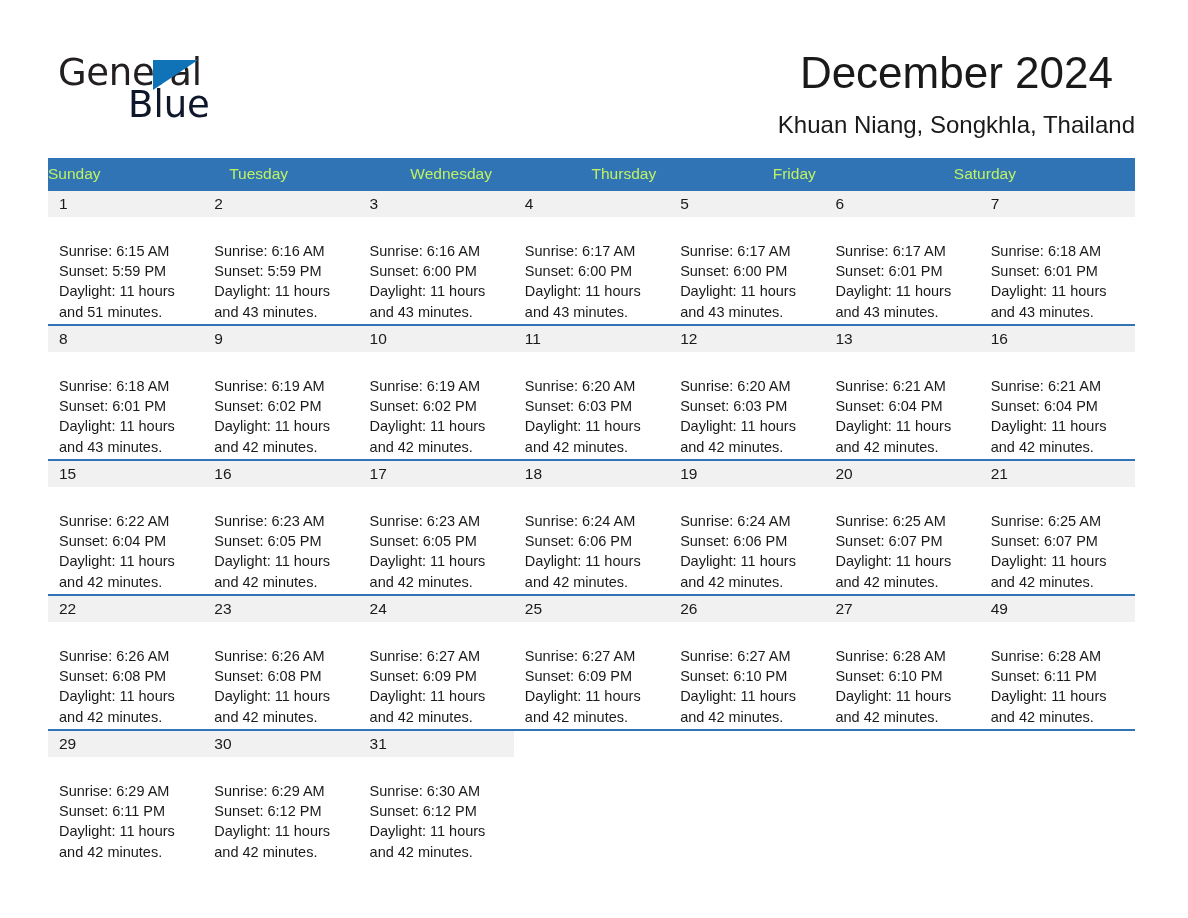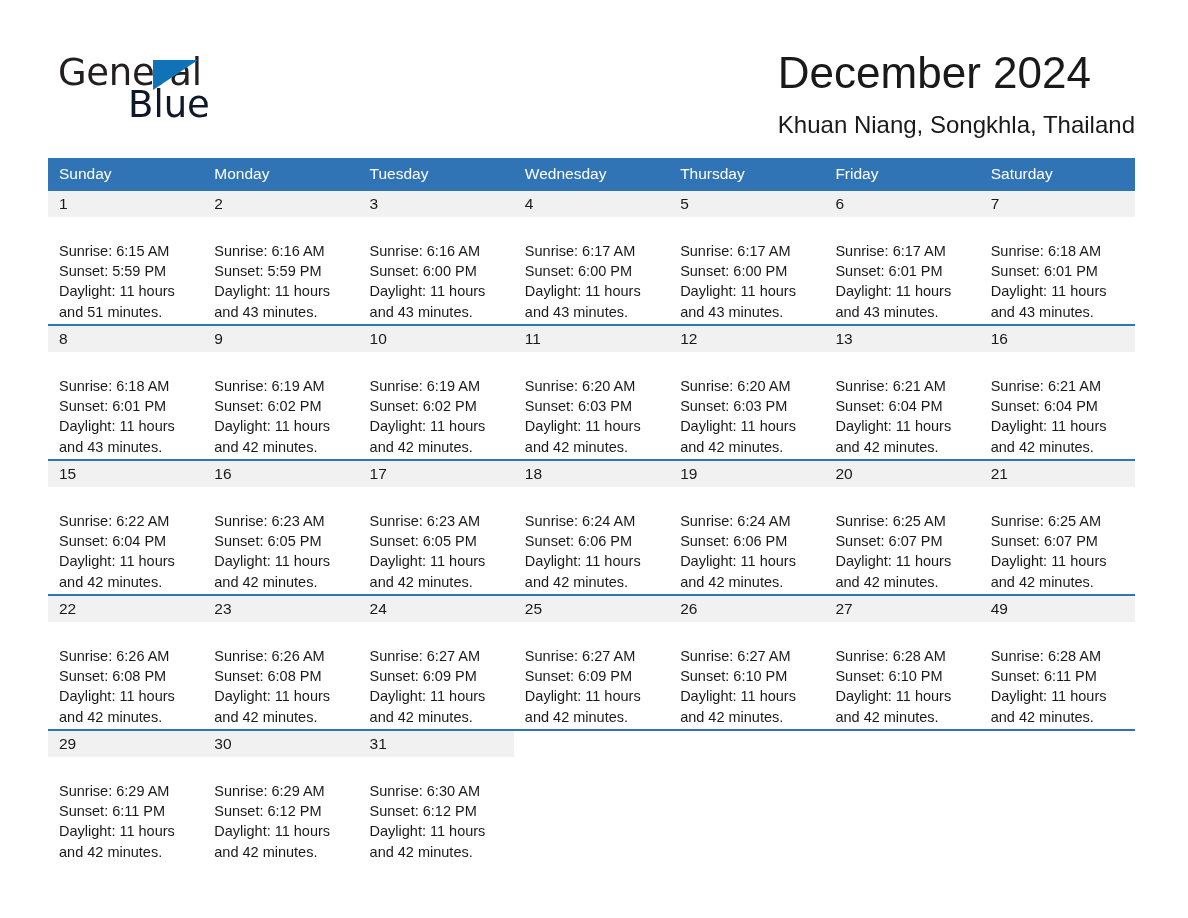--- a/index.html
+++ b/index.html
@@ -65,21 +65,21 @@
     line-height: 42px;
     color: #0f172a;
     font-family: "DejaVu Sans", sans-serif;
     font-weight: 400;
   }
 
   .title-block {
     position: absolute;
     right: 53px;
     top: 46px;
-    text-align: left;
+    text-align: center;
     margin-left: 42px;
   }
   .cal-title {
     font-size: 44px;
     line-height: 54px;
     color: #1a1a1a;
     font-weight: 400;
     white-space: nowrap;
   }
   .cal-subtitle {
@@ -99,24 +99,23 @@
     width: 1087px;
   }
   .weekday-row {
     display: flex;
     background: #3174b5;
     height: 31px;
   }
   .weekday {
     flex: 1 1 0;
     min-width: 0;
-    color: #ffffff;
+    color: #bef264;
     font-size: 15.5px;
     line-height: 31px;
-    padding-left: 11px;
     box-sizing: border-box;
     white-space: nowrap;
   }
 
   .week {
     display: flex;
     border-top: 2px solid #3174b5;
     height: 135px;
     box-sizing: border-box;
   }
@@ -169,21 +168,20 @@
       <div class="cal-title">December 2024</div>
       <div class="cal-subtitle">Khuan Niang, Songkhla, Thailand</div>
     </div>
 
   </div>
 
   <div class="calendar">
 
     <div class="weekday-row">
       <div class="weekday">Sunday</div>
-      <div class="weekday">Monday</div>
       <div class="weekday">Tuesday</div>
       <div class="weekday">Wednesday</div>
       <div class="weekday">Thursday</div>
       <div class="weekday">Friday</div>
       <div class="weekday">Saturday</div>
     </div>
 
     <div class="week">
       <div class="day">
         <div class="day-number-band">1</div>

